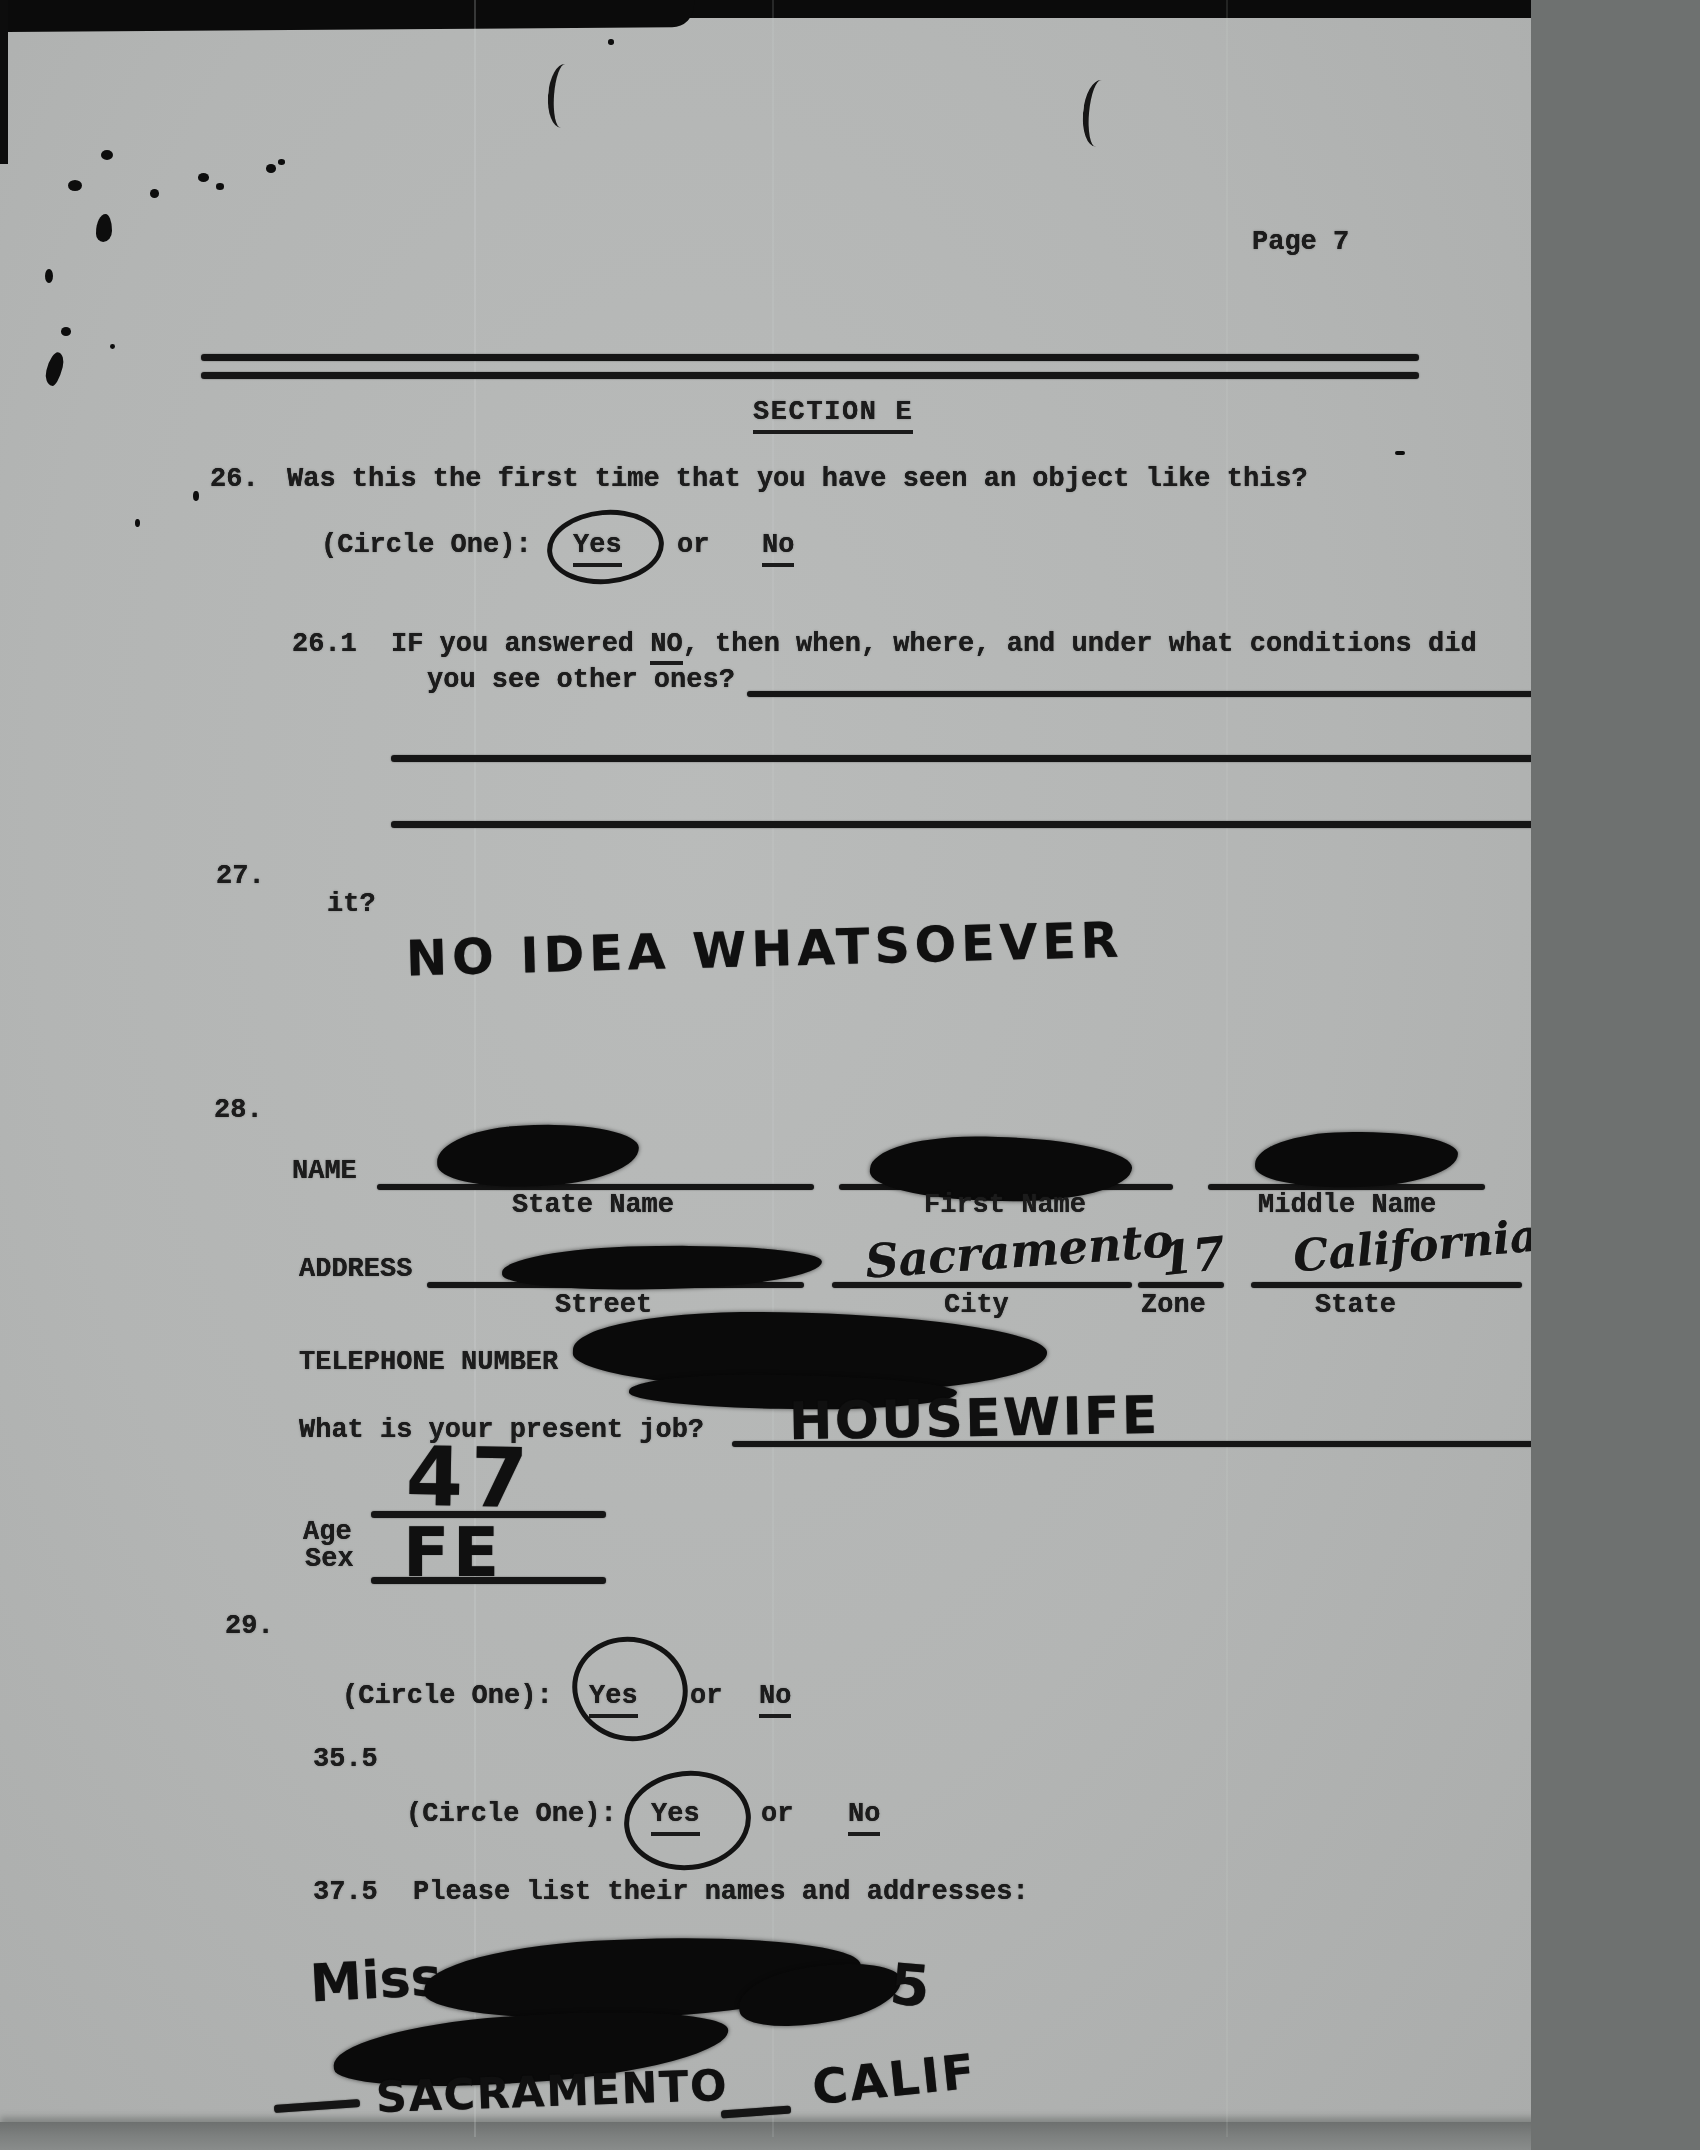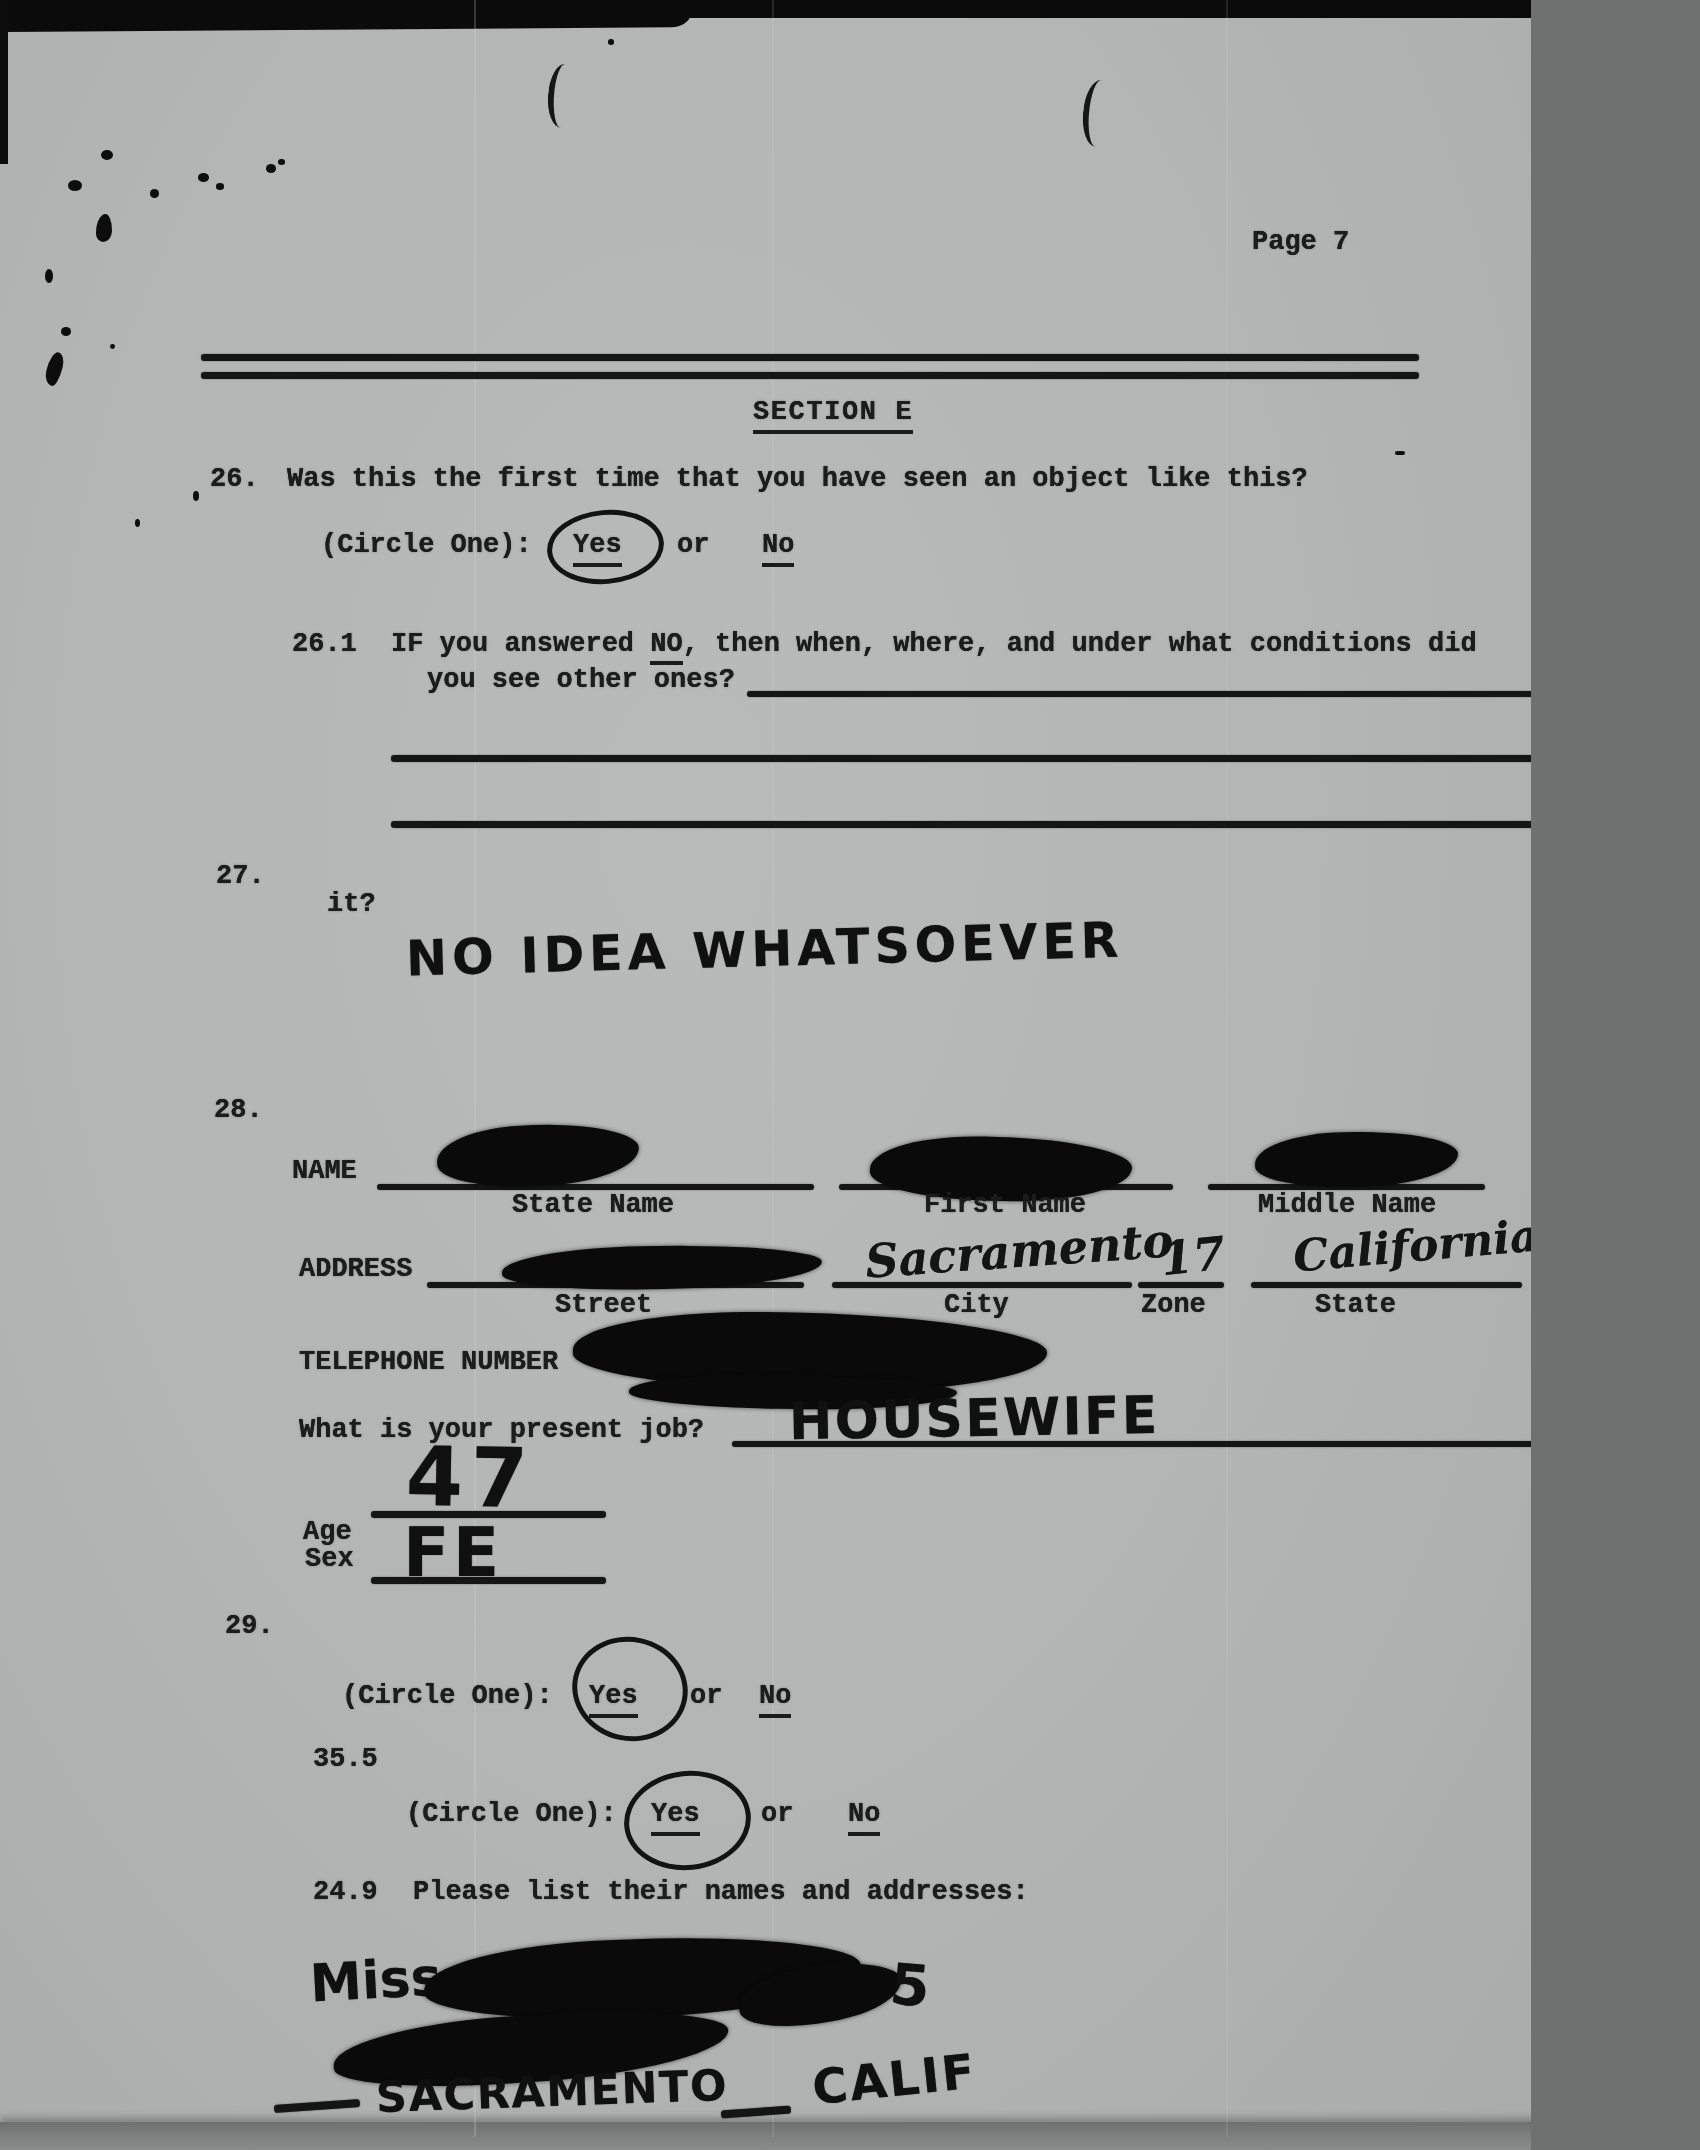--- a/index.html
+++ b/index.html
@@ -147,21 +147,21 @@
   <div class="typed u" style="left:759px; top:1682px;">No</div>
   <div class="ellipse" style="left:572px; top:1637px; width:106px; height:94px; transform:rotate(12deg);"></div>
 
   <div class="typed" style="left:313px; top:1745px;">35.5</div>
   <div class="typed" style="left:406px; top:1800px;">(Circle One):</div>
   <div class="typed u" style="left:651px; top:1800px;">Yes</div>
   <div class="typed" style="left:761px; top:1800px;">or</div>
   <div class="typed u" style="left:848px; top:1800px;">No</div>
   <div class="ellipse" style="left:624px; top:1771px; width:117px; height:89px; transform:rotate(-6deg);"></div>
 
-  <div class="typed" style="left:313px; top:1878px;">24.9</div>
+  <div class="typed" style="left:313px; top:1878px;">37.5</div>
   <div class="typed" style="left:413px; top:1878px;">Please list their names and addresses:</div>
 
   <div class="hand" style="left:310px; top:1954px; font-size:52px; transform:rotate(-3deg);">Miss</div>
   <div class="blob" style="left:424px; top:1939px; width:437px; height:78px; transform:rotate(-2deg);"></div>
   <div class="blob" style="left:738px; top:1966px; width:164px; height:57px; transform:rotate(-8deg);"></div>
   <div class="hand" style="left:890px; top:1957px; font-size:57px; transform:rotate(5deg);">5</div>
   <div class="blob" style="left:333px; top:2015px; width:396px; height:67px; transform:rotate(-4deg);"></div>
 
   <div class="line" style="left:274px; top:2102px; width:86px; height:7.7px; transform:rotate(-4deg);"></div>
   <div class="hand" style="left:376px; top:2070px; font-size:43px; letter-spacing:1.6px; transform:rotate(-2deg);">SACRAMENTO</div>

